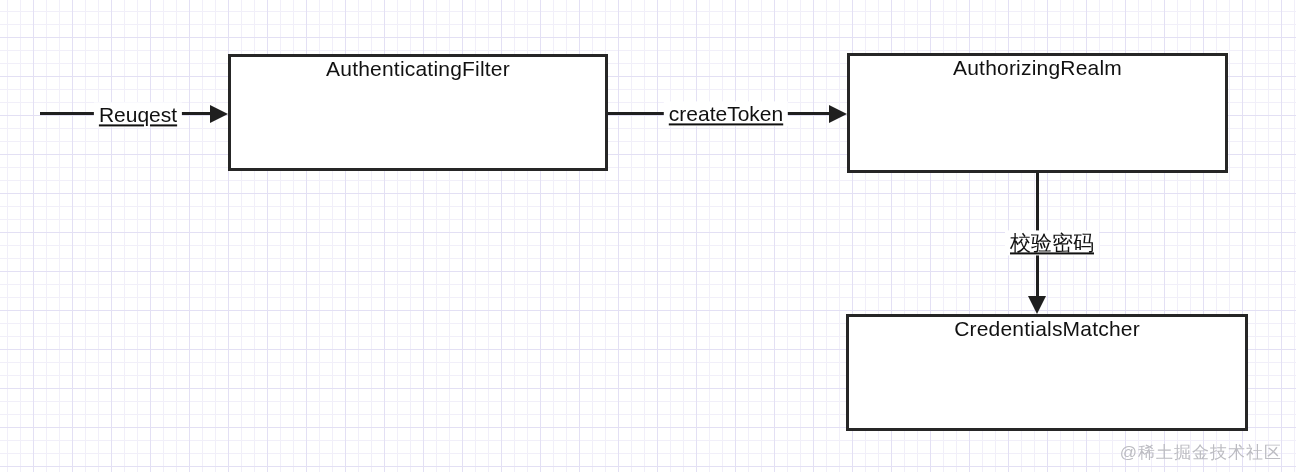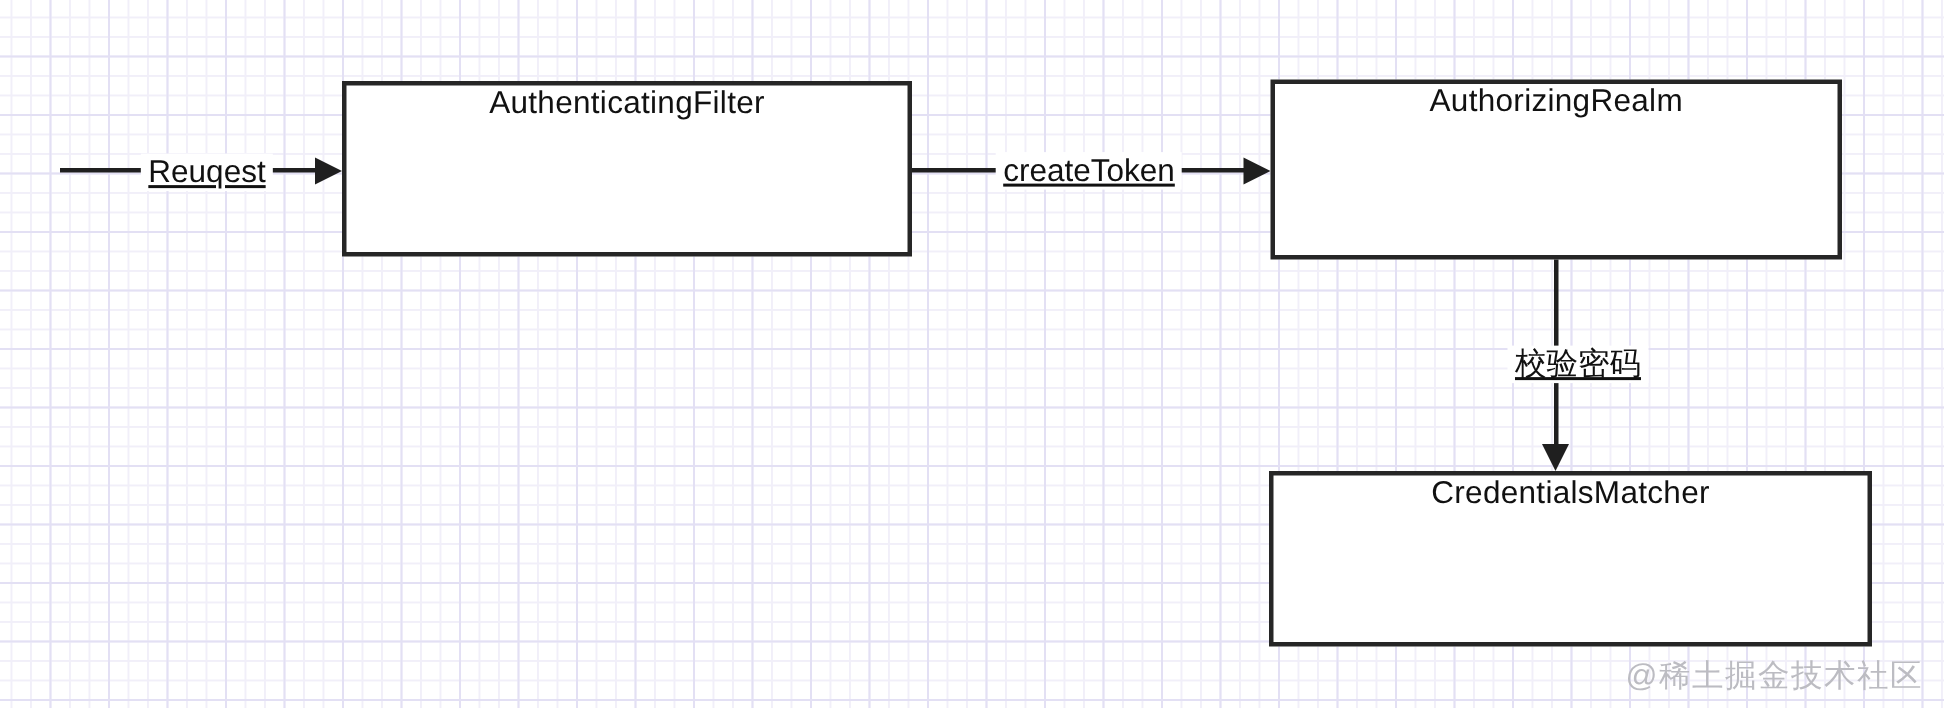--- a/index.html
+++ b/index.html
@@ -81,21 +81,21 @@
     text-decoration: underline;
   }
   .edge-request-label     { left: 138px;  top: 115px; }
   .edge-createtoken-label { left: 726px;  top: 114px; }
   .edge-verify-label      { left: 1004px; top: 243px; margin-left: 48px; }
 
   .watermark {
     position: absolute;
     right: 14px;
     bottom: 8px;
-    font-size: 21px;
+    font-size: 17px;
     color: #bcbcc2;
     letter-spacing: 1px;
     white-space: nowrap;
   }
 </style>
 </head>
 <body>
 
 <div class="canvas">
 

